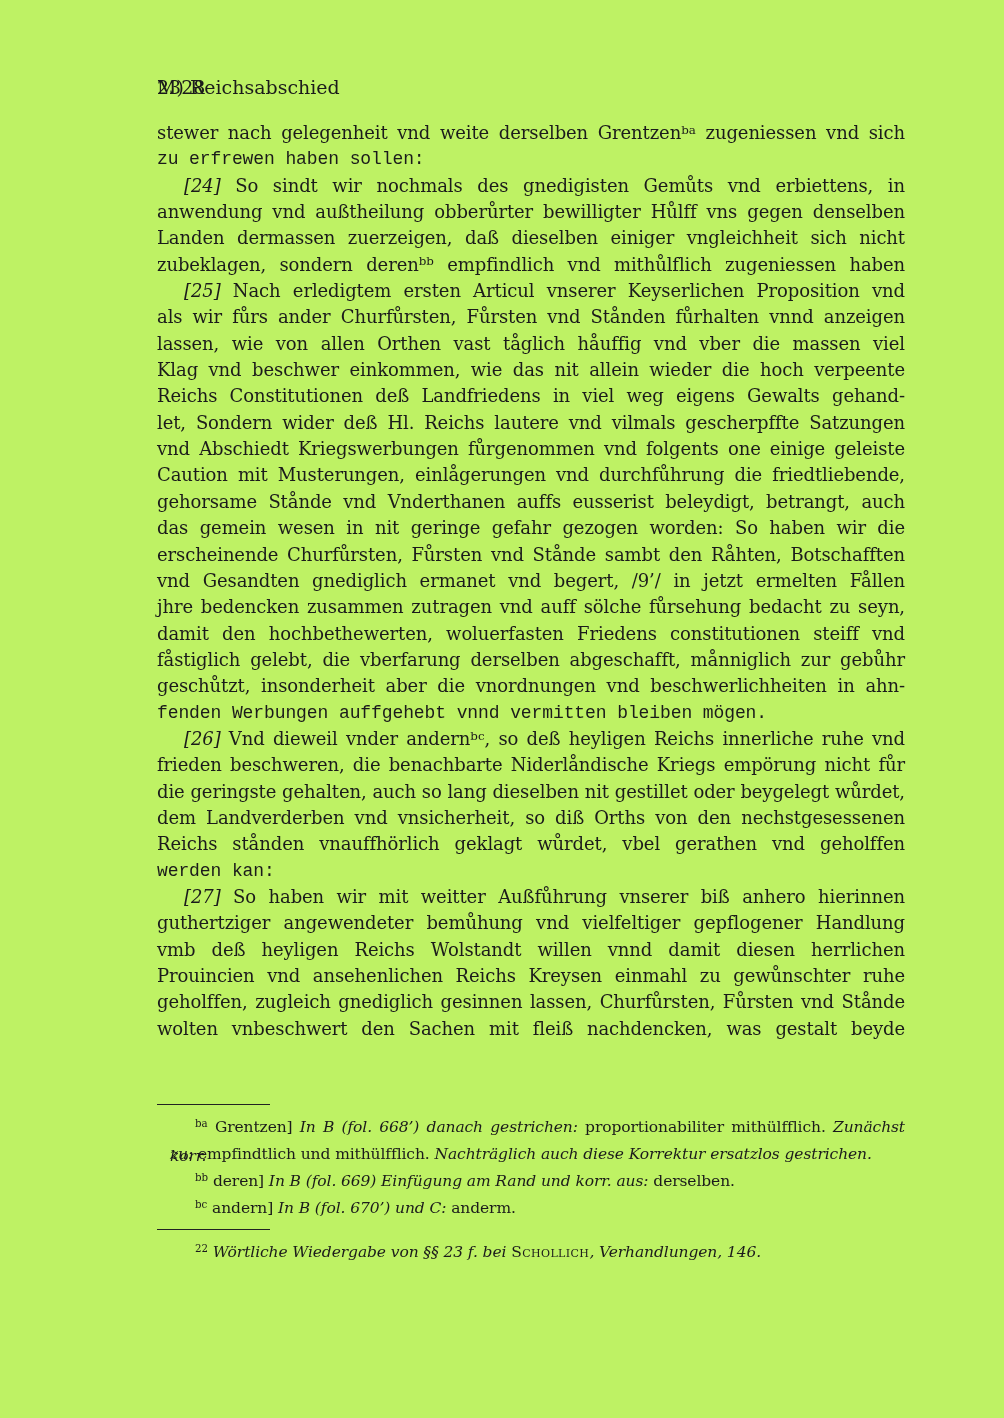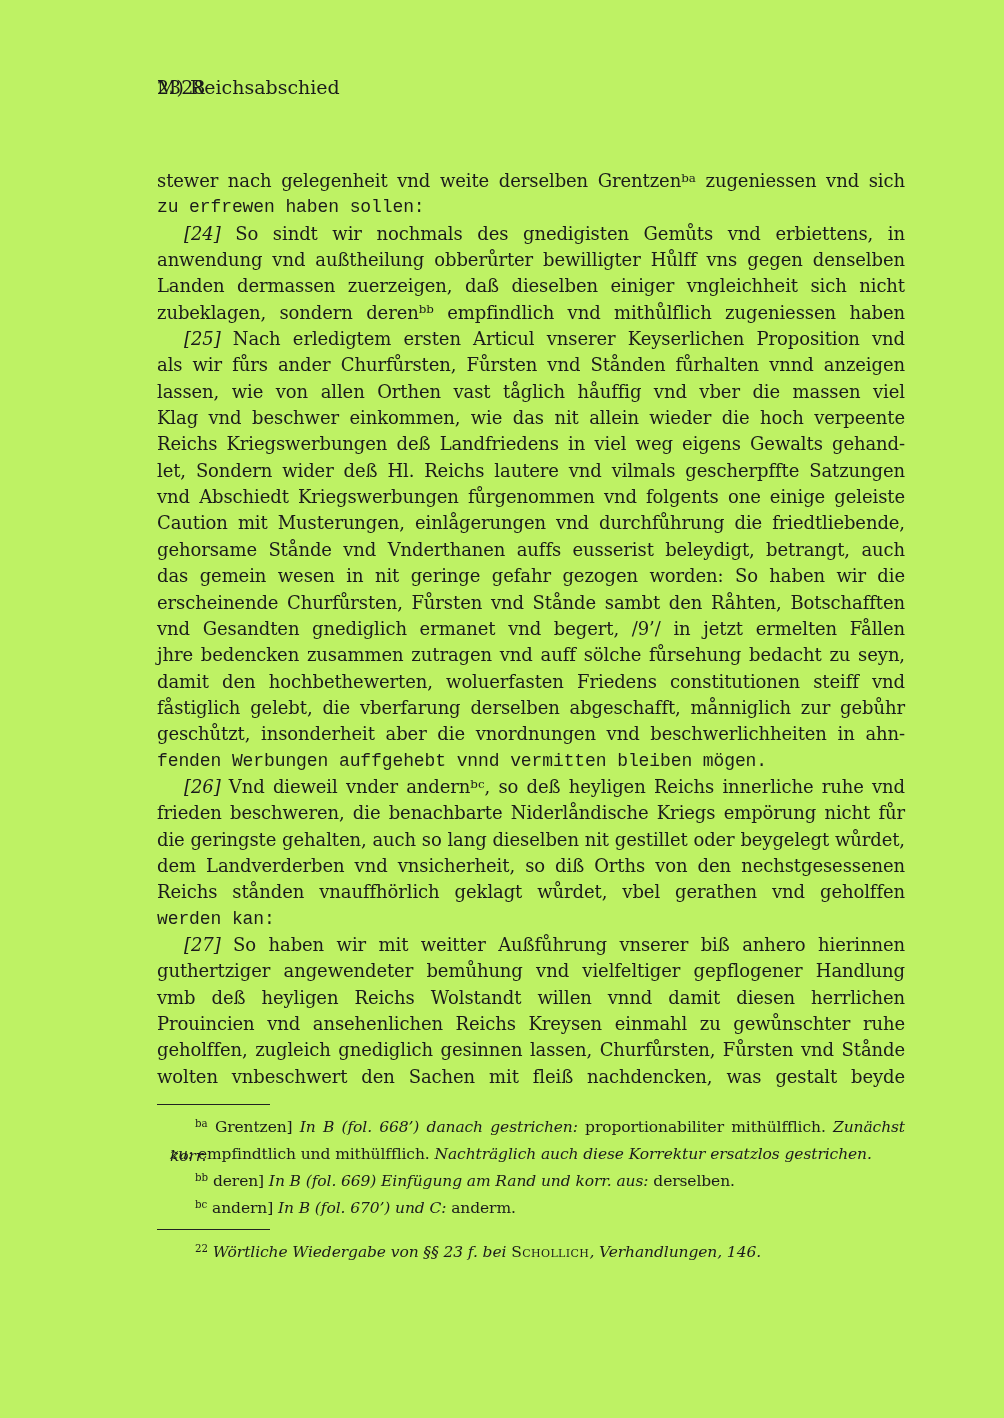--- a/index.html
+++ b/index.html
@@ -13,21 +13,21 @@
     overflow:hidden;
   }
   
   .header{position:absolute;top:76px;left:157px;width:748px;height:26px;font-size:19px;}
   .pageno{position:absolute;left:0;top:0;}
   .running-title{position:absolute;left:0;right:0;top:0;text-align:left;}
 
   
   .body-text{
     position:absolute;top:120px;left:157px;width:748px;
-    font-size:18px;letter-spacing:-0.1px;margin-top:48px;
+    font-size:18px;letter-spacing:-0.1px;
   }
   .line{
     height:26.35px;line-height:26.35px;
     text-align:justify;text-align-last:justify;
     white-space:normal;
   }
   .line.left{text-align-last:left;font-family:Liberation Mono, monospace;}
   .line.indent{text-indent:27px;}
 
   .it{font-style:italic;}
@@ -62,21 +62,21 @@
       <div class="line"><span>stewer nach gelegenheit vnd weite derselben Grentzen</span><span class="sup">ba</span><span> zugeniessen vnd sich</span></div>
       <div class="line left"><span>zu erfrewen haben sollen:</span></div>
       <div class="line indent"><span class="it">[24]</span><span> So sindt wir nochmals des gnedigisten Gemůts vnd erbiettens, in</span></div>
       <div class="line"><span>anwendung vnd außtheilung obberůrter bewilligter Hůlff vns gegen denselben</span></div>
       <div class="line"><span>Landen dermassen zuerzeigen, daß dieselben einiger vngleichheit sich nicht</span></div>
       <div class="line"><span>zubeklagen, sondern deren</span><span class="sup">bb</span><span> empfindlich vnd mithůlflich zugeniessen haben</span></div>
       <div class="line indent"><span class="it">[25]</span><span> Nach erledigtem ersten Articul vnserer Keyserlichen Proposition vnd</span></div>
       <div class="line"><span>als wir fůrs ander Churfůrsten, Fůrsten vnd Stånden fůrhalten vnnd anzeigen</span></div>
       <div class="line"><span>lassen, wie von allen Orthen vast tåglich håuffig vnd vber die massen viel</span></div>
       <div class="line"><span>Klag vnd beschwer einkommen, wie das nit allein wieder die hoch verpeente</span></div>
-      <div class="line"><span>Reichs Kriegswerbungen deß Landfriedens in viel weg eigens Gewalts gehand-</span></div>
+      <div class="line"><span>Reichs Constitutionen deß Landfriedens in viel weg eigens Gewalts gehand-</span></div>
       <div class="line"><span>let, Sondern wider deß Hl. Reichs lautere vnd vilmals gescherpffte Satzungen</span></div>
       <div class="line"><span>vnd Abschiedt Kriegswerbungen fůrgenommen vnd folgents one einige geleiste</span></div>
       <div class="line"><span>Caution mit Musterungen, einlågerungen vnd durchfůhrung die friedtliebende,</span></div>
       <div class="line"><span>gehorsame Stånde vnd Vnderthanen auffs eusserist beleydigt, betrangt, auch</span></div>
       <div class="line"><span>das gemein wesen in nit geringe gefahr gezogen worden: So haben wir die</span></div>
       <div class="line"><span>erscheinende Churfůrsten, Fůrsten vnd Stånde sambt den Råhten, Botschafften</span></div>
       <div class="line"><span>vnd Gesandten gnediglich ermanet vnd begert, /9’/ in jetzt ermelten Fållen</span></div>
       <div class="line"><span>jhre bedencken zusammen zutragen vnd auff sölche fůrsehung bedacht zu seyn,</span></div>
       <div class="line"><span>damit den hochbethewerten, woluerfasten Friedens constitutionen steiff vnd</span></div>
       <div class="line"><span>fåstiglich gelebt, die vberfarung derselben abgeschafft, månniglich zur gebůhr</span></div>

